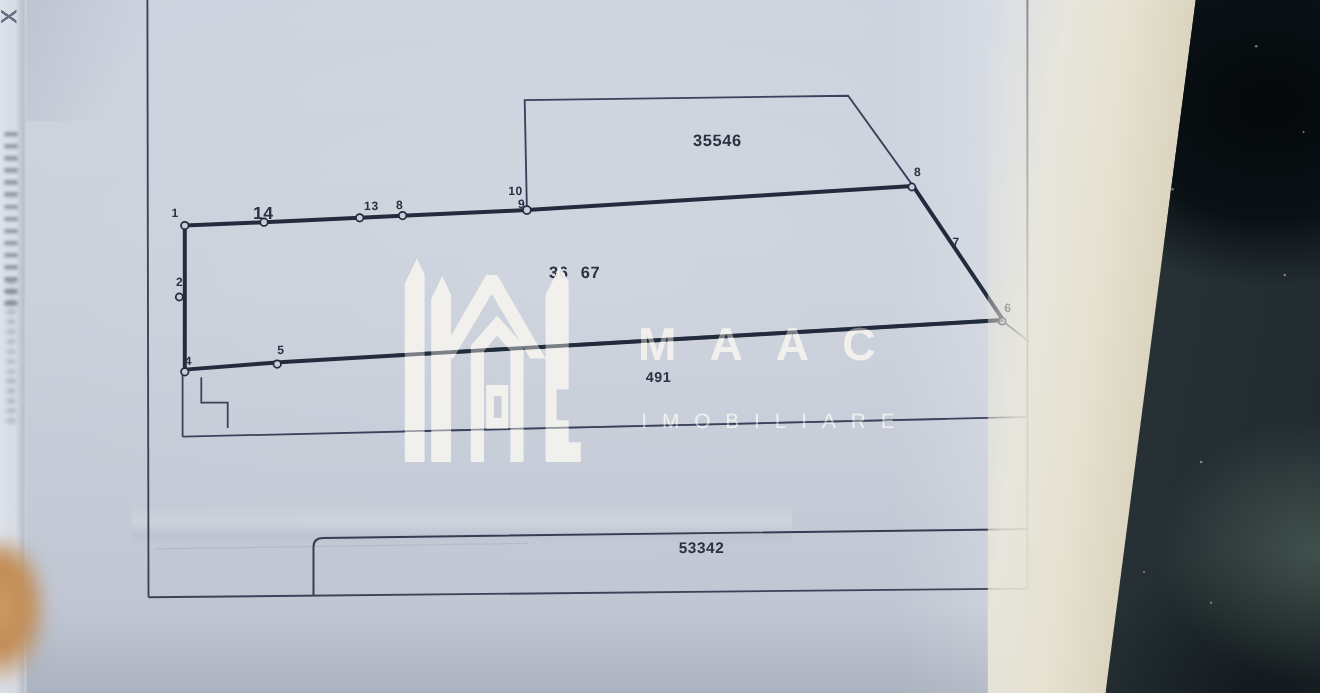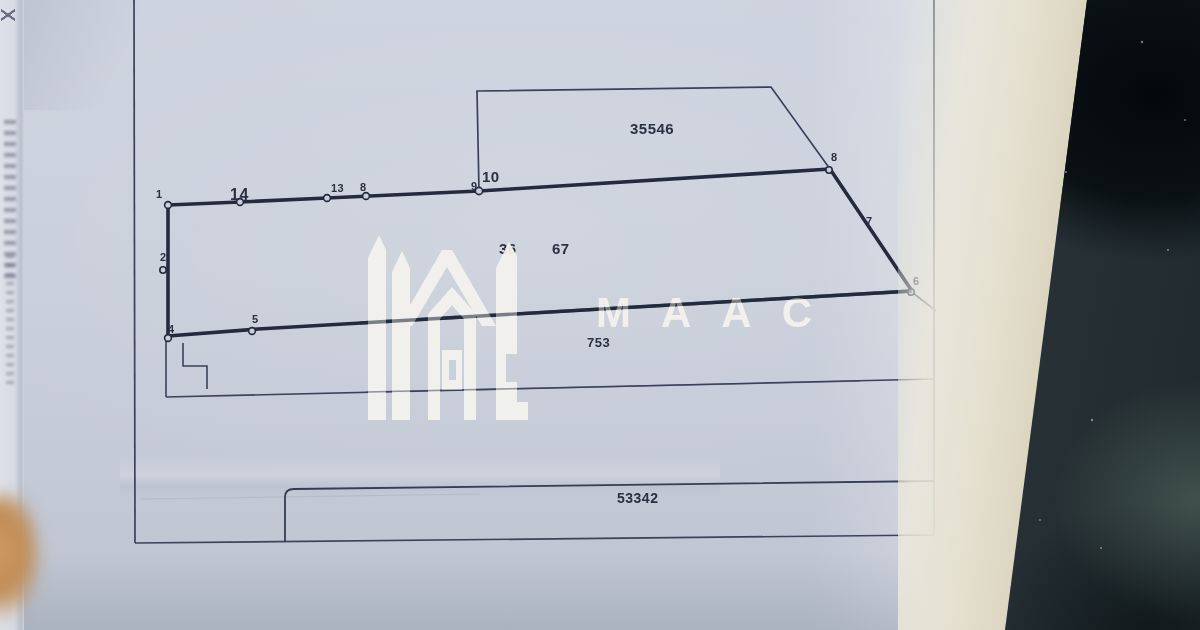--- a/index.html
+++ b/index.html
@@ -37,21 +37,21 @@
   
   svg{position:absolute;left:0;top:0;}
   #plan-svg{filter:blur(.3px);}
   
   #labels{left:0;top:0;width:1100px;height:630px;filter:blur(.2px);}
   #labels span{position:absolute;color:#2a3142;font-weight:700;line-height:1;
     letter-spacing:.5px;white-space:nowrap;}
   
   .wm{opacity:.93;}
   .wm-brand{left:580px;top:292px;font-size:42px;font-weight:700;letter-spacing:30px;
-    color:#f4f3ee;line-height:1;margin-left:16px;}
+    color:#f4f3ee;line-height:1;}
   .wm-sub{left:583px;top:374px;font-size:19px;font-weight:400;letter-spacing:13.5px;
     color:#f4f3ee;line-height:1;}
   
   .edge-cream{left:898px;top:0;width:202px;height:630px;z-index:8;
     background:linear-gradient(97deg, rgba(230,227,212,0) 0%, rgba(236,233,220,.85) 26%, #e6e2d2 45%, #d9d2bc 72%, #ccc4a8 100%);}
   .dark-bg{left:960px;top:0;width:240px;height:630px;z-index:9;
     clip-path:polygon(127px 0,240px 0,240px 630px,45px 630px);
     background:
       radial-gradient(300px 230px at 195px 95px, #04080a 0%, #0a1115 45%, rgba(10,17,21,0) 72%),
       radial-gradient(190px 160px at 235px 500px, rgba(90,110,100,.55) 0%, rgba(90,110,100,0) 75%),
@@ -105,28 +105,28 @@
     <circle cx="911" cy="292" r="3.2"></circle>
     <circle cx="252" cy="331" r="3.4"></circle>
     <circle cx="168" cy="338" r="3.4"></circle>
     <circle cx="163" cy="270" r="3.2"></circle>
   </g>
 </svg>
 
 <div id="labels" class="abs">
     <span style="left: 630px; top: 121px; font-size: 15px;">35546</span>
     <span style="left: 499px; top: 241px; font-size: 15px;">36</span>
-    <span style="left: 528px; top: 241px; font-size: 15px; margin-left: 24px;">67</span>
-    <span style="left: 587px; top: 336px; font-size: 13px;">753</span>
+    <span style="left: 528px; top: 241px; font-size: 15px;">67</span>
+    <span style="left: 587px; top: 336px; font-size: 13px;">491</span>
     <span style="left: 617px; top: 491px; font-size: 14px;">53342</span>
     <span style="left: 156px; top: 189px; font-size: 11px;">1</span>
     <span style="left: 230px; top: 187px; font-size: 16px;">14</span>
     <span style="left: 331px; top: 183px; font-size: 11px;">13</span>
     <span style="left: 360px; top: 182px; font-size: 11px;">8</span>
-    <span style="left: 482px; top: 169px; font-size: 15px;">10</span>
+    <span style="left: 462px; top: 169px; font-size: 11px;">10</span>
     <span style="left: 471px; top: 181px; font-size: 11px;">9</span>
     <span style="left: 831px; top: 152px; font-size: 11px;">8</span>
     <span style="left: 866px; top: 216px; font-size: 11px;">7</span>
     <span style="left: 913px; top: 276px; font-size: 11px;">6</span>
     <span style="left: 252px; top: 314px; font-size: 11px;">5</span>
     <span style="left: 168px; top: 324px; font-size: 11px;">4</span>
     <span style="left: 160px; top: 252px; font-size: 11px;">2</span>
   </div>
 
 <div class="abs wm" style="left:0;top:0;width:1100px;height:630px;">
@@ -135,20 +135,21 @@
       <polygon points="10,194 10,32 21,9 28,24 28,194 17,194"></polygon>
       <polygon points="34,194 34,46 44,25 52,42 52,194 41,194"></polygon>
       <polygon points="40,100 84,24 94,24 138,100 124,100 89,41 54,100"></polygon>
       <path d="M70,194 L70,88 L94,61 L118,88 L118,194 L106,194 L106,93 L94,79 L82,93 L82,194 Z"></path>
       <path fill-rule="evenodd" d="M84,124 L104,124 L104,164 L84,164 Z M91,134 L98,134 L98,154 L91,154 Z"></path>
       <path fill-rule="evenodd" d="M138,194 L138,42 L151,16 L159,30 L159,176 L170,176 L170,194 Z
                                    M148,128 L159,128 L159,156 L148,156 Z"></path>
     </g>
   </svg>
   <div class="abs wm-brand">MAAC</div>
+  <div class="abs wm-sub">IMOBILIARE</div>
 </div>
 
 <svg width="1200" height="630" viewBox="0 0 1200 630" style="z-index: 5; position: absolute;">
   <path d="M360,323 L912,291" stroke="#232b3c" stroke-width="3.4" opacity=".55" fill="none"></path>
   <path d="M366,392 L860,381" stroke="#39425a" stroke-width="1.5" opacity=".5" fill="none"></path>
 </svg>
 
 <div class="abs edge-cream"></div>
 <div class="abs dark-bg"></div>
 <svg width="1200" height="630" viewBox="0 0 1200 630" style="z-index: 10; position: absolute;">

